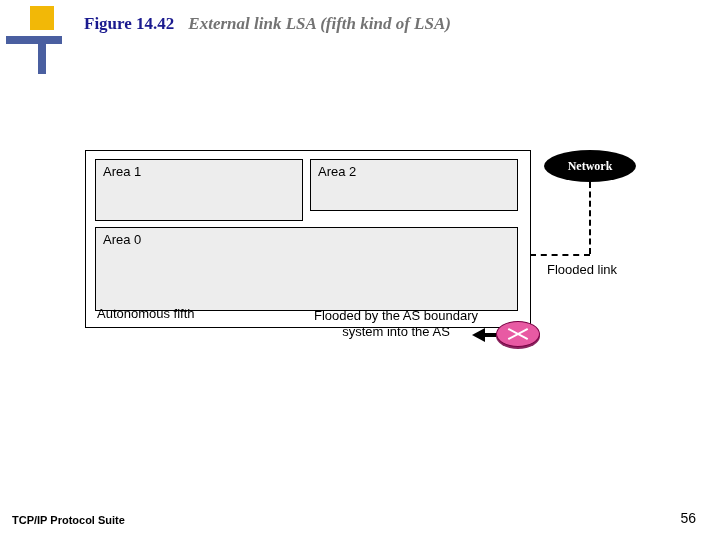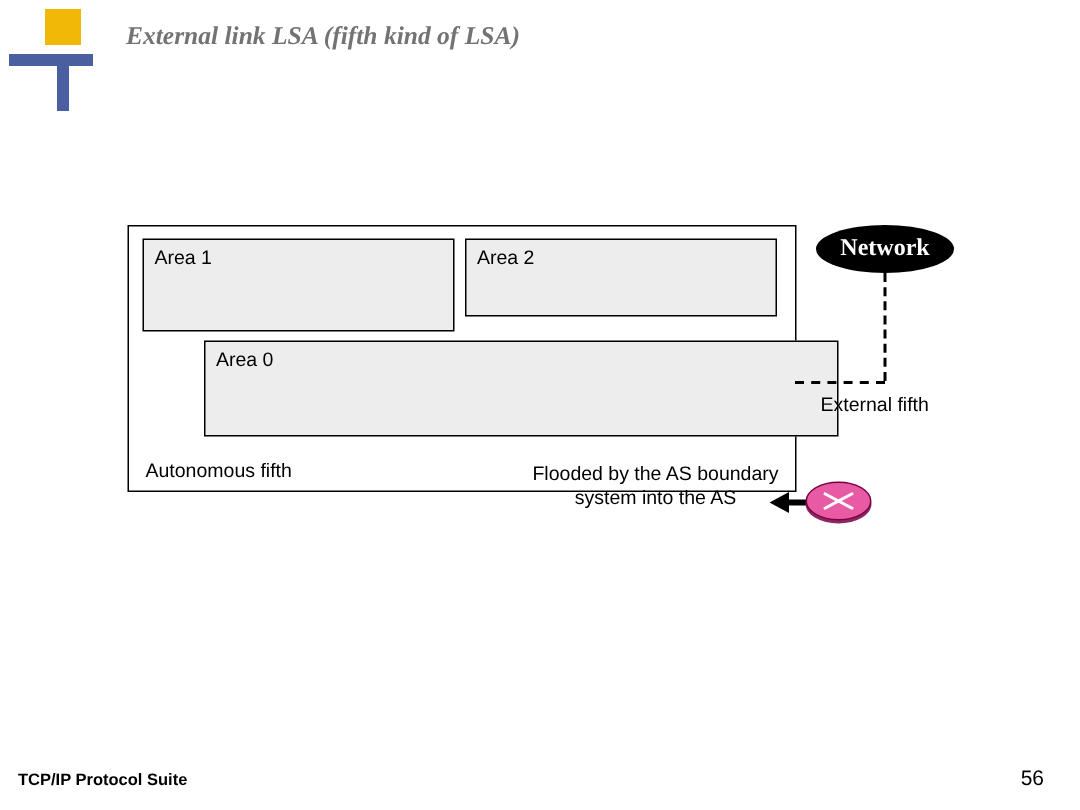--- a/index.html
+++ b/index.html
@@ -14,37 +14,37 @@
 
   .title-row { position: absolute; left: 84px; top: 14px; display: flex; gap: 14px; align-items: baseline; }
   .fig-num { font-family: "Times New Roman", Georgia, serif; font-weight: bold; color: #1a1a8f; font-size: 17px; }
   .fig-caption { font-family: "Times New Roman", Georgia, serif; font-weight: bold; font-style: italic; font-size: 17px; color: #737373; }
 
   
   .diagram { position: absolute; left: 85px; top: 150px; width: 446px; height: 178px; border: 1px solid #000; background: #fff; }
   .area-box { position: absolute; border: 1px solid #000; background: #ededed; font-family: Arial, sans-serif; font-size: 13px; padding: 4px 7px; }
   .area1 { left: 9px; top: 8px; width: 208px; height: 62px; }
   .area2 { left: 224px; top: 8px; width: 208px; height: 52px; }
-  .area0 { left: 9px; top: 76px; width: 423px; height: 64px; margin-left: 41px; }
+  .area0 { left: 9px; top: 76px; width: 423px; height: 84px; }
   .as-label { position: absolute; left: 11px; bottom: 6px; font-family: Arial, sans-serif; font-size: 13px; }
 
   .flood-text { position: absolute; left: 210px; top: 80px; width: 180px; text-align: center; font-family: Arial, sans-serif; font-size: 13px; line-height: 1.25; }
 
   
   .arrow-line { position: absolute; top: 105px; left: 388px; width: 16px; height: 4px; background: #000; }
   .arrow-head { position: absolute; top: 100px; left: 376px; width: 0; height: 0; border-top: 7px solid transparent; border-bottom: 7px solid transparent; border-right: 13px solid #000; }
 
   
   .router { position: absolute; left: 400px; top: 93px; width: 44px; height: 26px; background: #e85aa3; border: 1px solid #7a0044; border-radius: 50%; box-shadow: 0 2px 0 #8a2760; }
   .router::before, .router::after { content: ""; position: absolute; left: 50%; top: 50%; width: 22px; height: 2px; background: #fff; transform-origin: center; }
   .router::before { transform: translate(-50%,-50%) rotate(28deg); }
   .router::after  { transform: translate(-50%,-50%) rotate(-28deg); }
 
   
-  .network { position: absolute; left: 544px; top: 150px; width: 92px; height: 32px; background: #000; border-radius: 50% / 50%; color: #fff; font-family: "Times New Roman", serif; font-weight: bold; font-size: 16px; display: flex; align-items: center; justify-content: center; }
+  .network { position: absolute; left: 544px; top: 150px; width: 92px; height: 32px; background: #000; border-radius: 50% / 50%; color: #fff; font-family: "Times New Roman", serif; font-weight: bold; font-size: 12px; display: flex; align-items: center; justify-content: center; }
 
   
   .dash-v { position: absolute; left: 589px; top: 182px; height: 72px; border-left: 2px dashed #000; }
   .dash-h { position: absolute; left: 530px; top: 254px; width: 60px; border-top: 2px dashed #000; }
   .ext-label { position: absolute; left: 547px; top: 262px; font-family: Arial, sans-serif; font-size: 13px; }
 
   .footer-left { position: absolute; left: 12px; bottom: 14px; font-family: Verdana, Arial, sans-serif; font-weight: bold; font-size: 11px; }
   .page-num { position: absolute; right: 24px; bottom: 14px; font-family: Arial, sans-serif; font-size: 14px; margin-top: 25px; }
 </style>
 </head>
@@ -52,20 +52,21 @@
 
 <div class="slide">
 
   <div class="logo">
     <div class="sq-a"></div>
     <div class="sq-b"></div>
     <div class="sq-c"></div>
   </div>
 
   <div class="title-row">
+    <span class="fig-num">Figure 14.42</span>
     <span class="fig-caption">External link LSA (fifth kind of LSA)</span>
   </div>
 
   <div class="diagram">
     <div class="area-box area1">
       <span>Area 1</span>
     </div>
     <div class="area-box area2">
       <span>Area 2</span>
     </div>
@@ -77,18 +78,18 @@
       <div class="router"></div>
     </div>
     <div class="as-label">Autonomous fifth</div>
   </div>
 
   <div class="network">
     <span>Network</span>
   </div>
   <div class="dash-v"></div>
   <div class="dash-h"></div>
-  <div class="ext-label">External fifth</div>
+  <div class="ext-label">Flooded link</div>
 
   <div class="footer-left">TCP/IP Protocol Suite</div>
   <div class="page-num">56</div>
 
 </div>
 
 </body></html>

